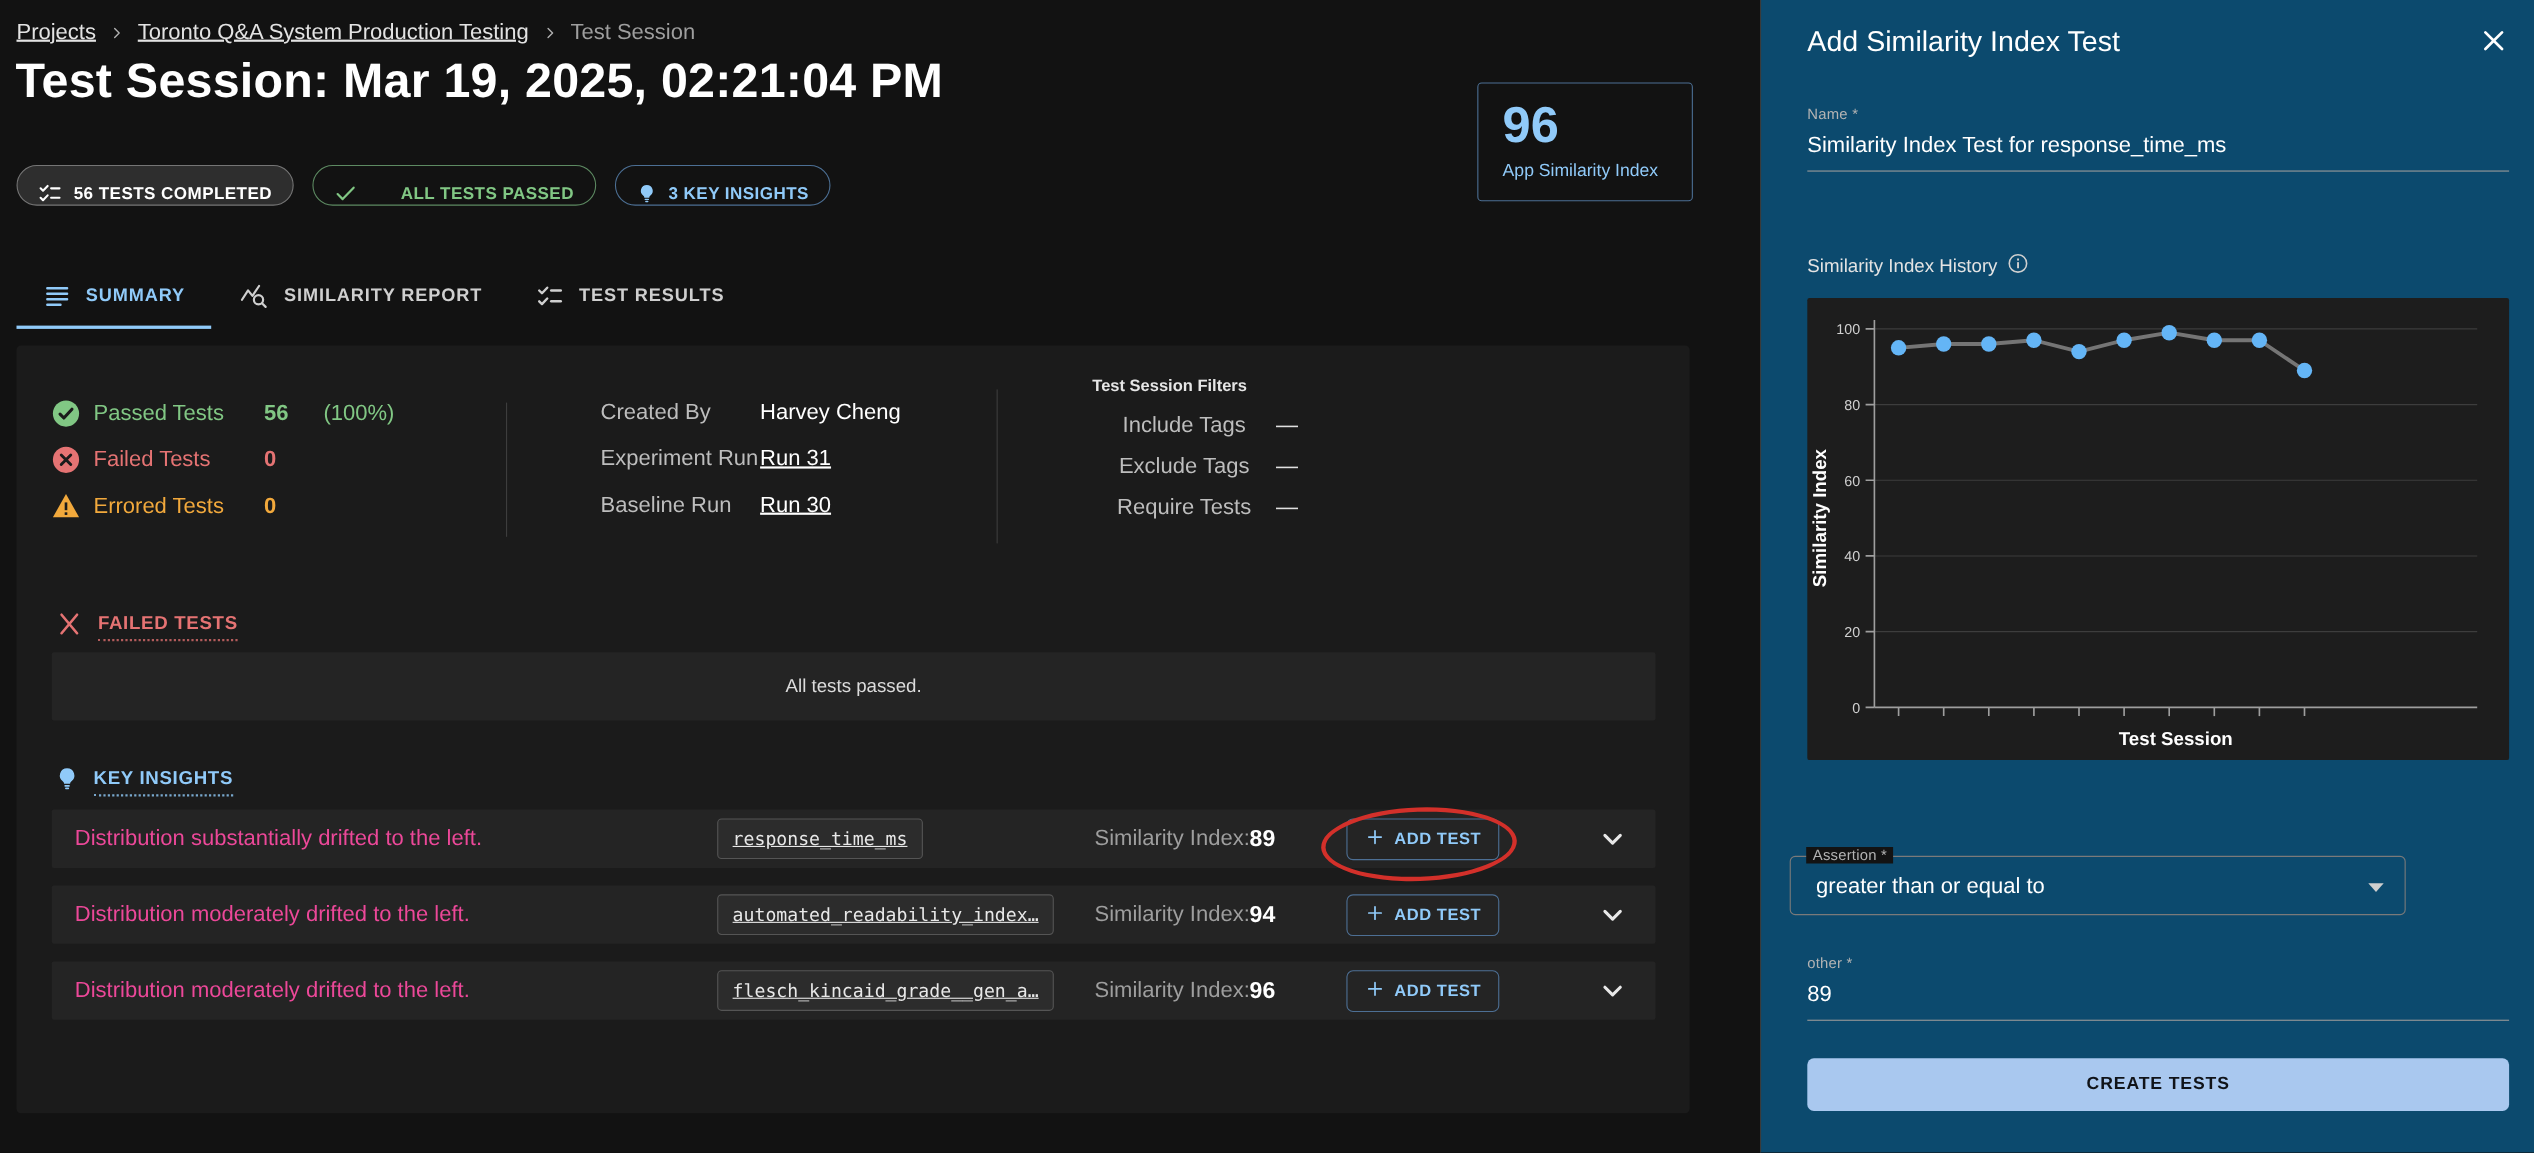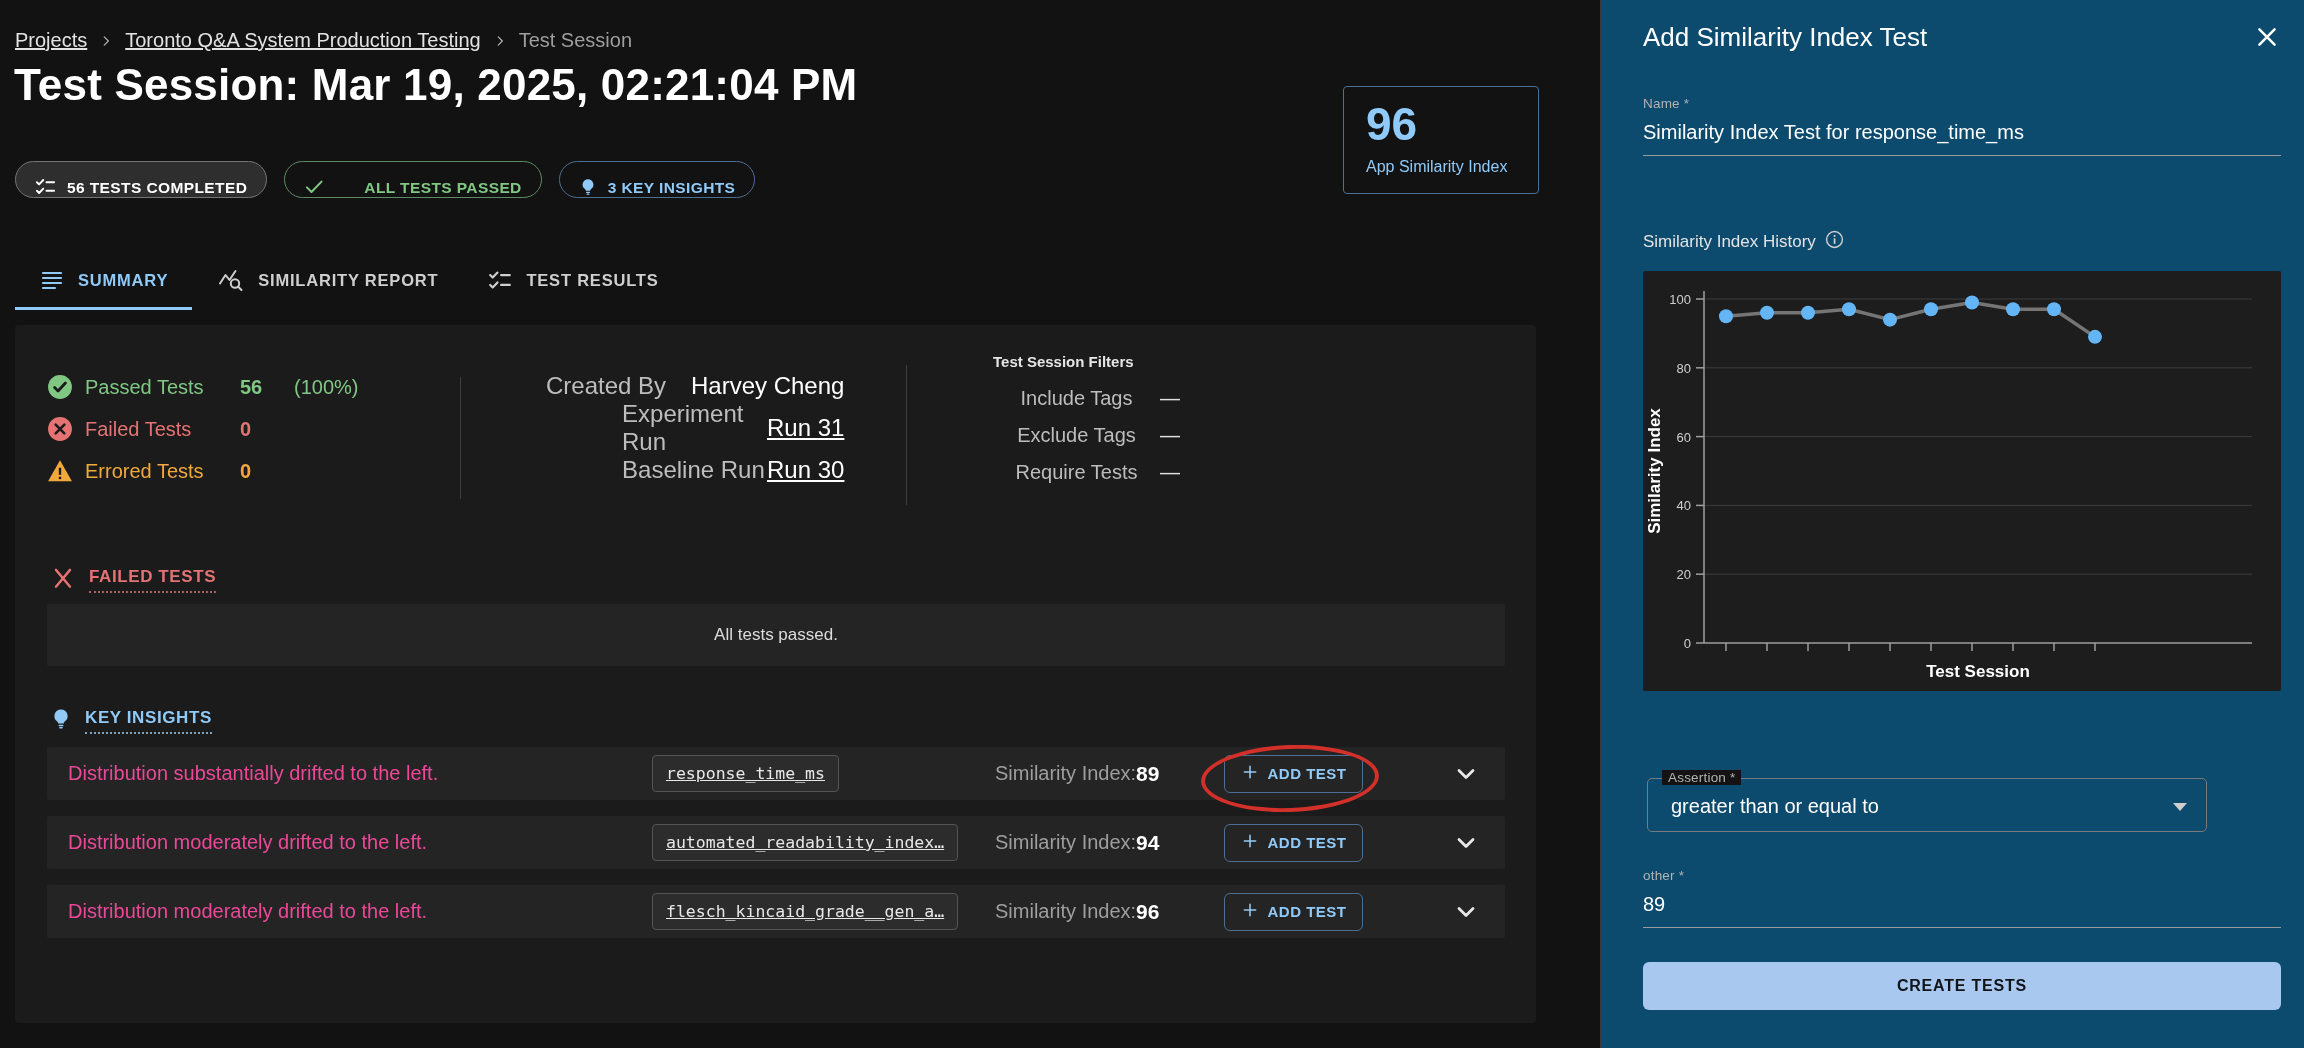--- a/index.html
+++ b/index.html
@@ -1,21 +1,21 @@
 <!DOCTYPE html>
 <html><head>
 <meta charset="utf-8">
 <style>
   * { margin:0; padding:0; box-sizing:border-box; }
   html,body { background:#0e0e0e; }
   body { font-family:"Liberation Sans", sans-serif; }
   .page { position:relative; width:2304px; height:1048px; background:#121212; color:#e0e0e0; overflow:hidden; }
 
   
-  .main { position:absolute; left:0; top:16px; width:1600px; height:992px; }
+  .main { position:absolute; left:0; top:5px; width:1600px; height:992px; }
 
   .breadcrumb { position:absolute; left:15px; top:13px; display:flex; align-items:center; gap:12px; font-size:20px; }
   .crumb.link { color:#e3e3e3; text-decoration:underline; cursor:pointer; }
   .crumb.current { color:#9e9e9e; }
   .sep svg { display:block; }
 
   .page-title { position:absolute; left:14px; top:44px; font-size:44px; font-weight:600; color:#fff; letter-spacing:.2px; white-space:nowrap; }
 
   .badges { position:absolute; left:15px; top:145px; display:flex; gap:17px; }
   .badge { display:inline-flex; align-items:flex-end; gap:11px; height:37px; padding:0 19px; border-radius:19px; font-size:15.5px; font-weight:bold; letter-spacing:.4px; white-space:nowrap; }
@@ -44,21 +44,21 @@
   .stat-row .sextra { font-size:20px; }
   .stat-row.green .slabel, .stat-row.green .svalue, .stat-row.green .sextra { color:#81c784; }
   .stat-row.red .slabel, .stat-row.red .svalue { color:#e57373; }
   .stat-row.orange .slabel, .stat-row.orange .svalue { color:#f2a93c; }
 
   .vdiv { position:absolute; width:1px; background:#3d3d3d; }
   .vdiv.d1 { left:445px; top:52px; height:122px; }
   .vdiv.d2 { left:891px; top:40px; height:140px; }
 
   .details-col { position:absolute; left:531px; top:48px; display:flex; flex-direction:column; gap:16px; }
-  .detail-row { display:flex; align-items:center; height:26px; font-size:24px;justify-content:flex-end; }
+  .detail-row { display:flex; align-items:center; height:26px; font-size:20px; }
   .detail-row .dlabel { width:145px; color:#bdbdbd; }
   .detail-row .dvalue { color:#fff; }
   .detail-row .dvalue.link { text-decoration:underline; cursor:pointer; }
 
   .filters-col { position:absolute; left:978px; top:28px; }
   .filters-title { font-size:15px; color:#e6e6e6; font-weight:bold; margin-bottom:16px; }
   .filter-row { display:flex; align-items:center; height:24px; margin-bottom:13px; font-size:20px;text-align:center; }
   .filter-row .flabel { width:167px; color:#bdbdbd; }
   .filter-row .fvalue { color:#e0e0e0; }
 
@@ -90,21 +90,21 @@
   .name-group { position:absolute; left:42px; top:96px; width:638px; }
   .underline-input { display:block; width:638px; margin-top:6px; background:transparent; border:none; border-bottom:1px solid #9a9a9a; color:#fff; font-family:"Liberation Sans", sans-serif; font-size:20px; padding:4px 0 11px; outline:none; }
 
   .history-label { position:absolute; left:42px; top:230px; display:flex; align-items:center; gap:9px; font-size:17px; color:#e3e3e3; }
 
   .chart-card { position:absolute; left:42px; top:271px; width:638px; height:420px; background:#1d1d1d; border-radius:2px; }
   .chart-card svg { display:block; font-family:"Liberation Sans", sans-serif; }
   .chart-card .tick { fill:#cfcfcf; font-size:13px; }
   .chart-card .axis-label { fill:#fff; font-size:17px; font-weight:bold; }
 
-  .assertion-group { position:absolute; left:46px; top:778px; width:560px; height:54px; border:1px solid #7a7a7a; border-radius:5px; cursor:pointer; }
+  .assertion-group { position:absolute; left:26px; top:778px; width:560px; height:54px; border:1px solid #7a7a7a; border-radius:5px; cursor:pointer; }
   .assertion-group .float-label { position:absolute; left:14px; top:-9px; background:#131313; padding:0 6px; }
   .assertion-value { position:absolute; left:23px; top:0; height:54px; display:flex; align-items:center; font-size:20px; color:#fff; }
   .select-caret { position:absolute; right:19px; top:24px; width:0; height:0; border-left:7px solid transparent; border-right:7px solid transparent; border-top:8px solid #cfcfcf; }
 
   .other-group { position:absolute; left:42px; top:868px; width:638px; }
 
   .create-btn { position:absolute; left:42px; top:962px; width:638px; height:48px; background:#a9c8ef; border:none; border-radius:6px; font-family:"Liberation Sans", sans-serif; font-size:16px; font-weight:bold; letter-spacing:.8px; color:#101318; cursor:pointer; }
 </style>
 </head>
 <body>

